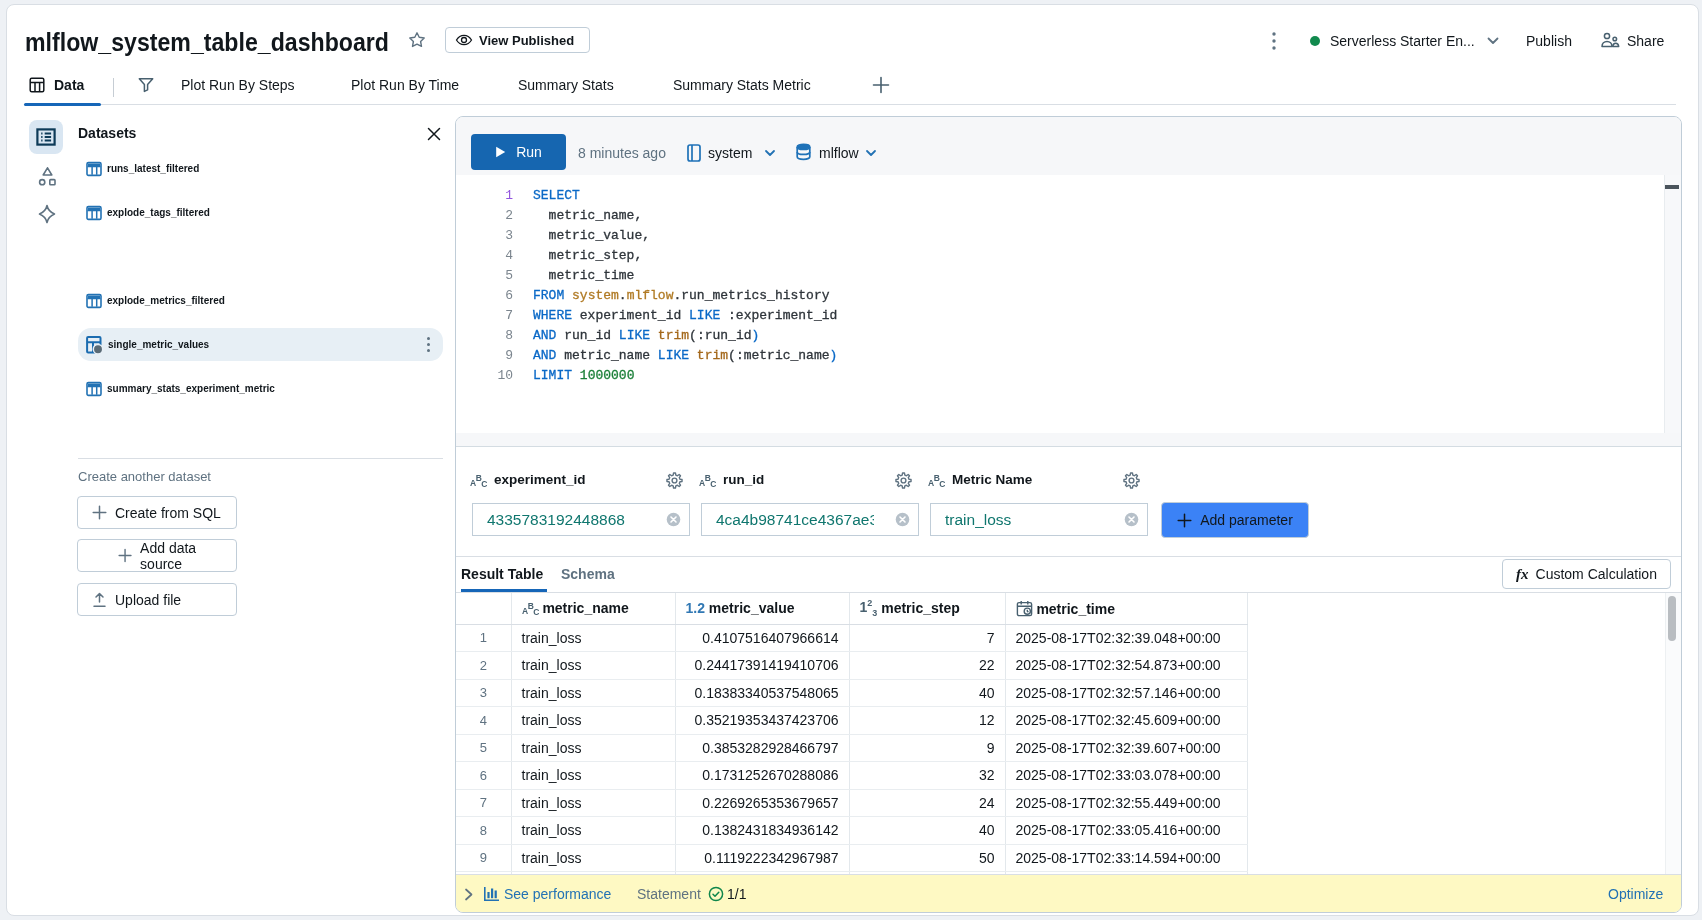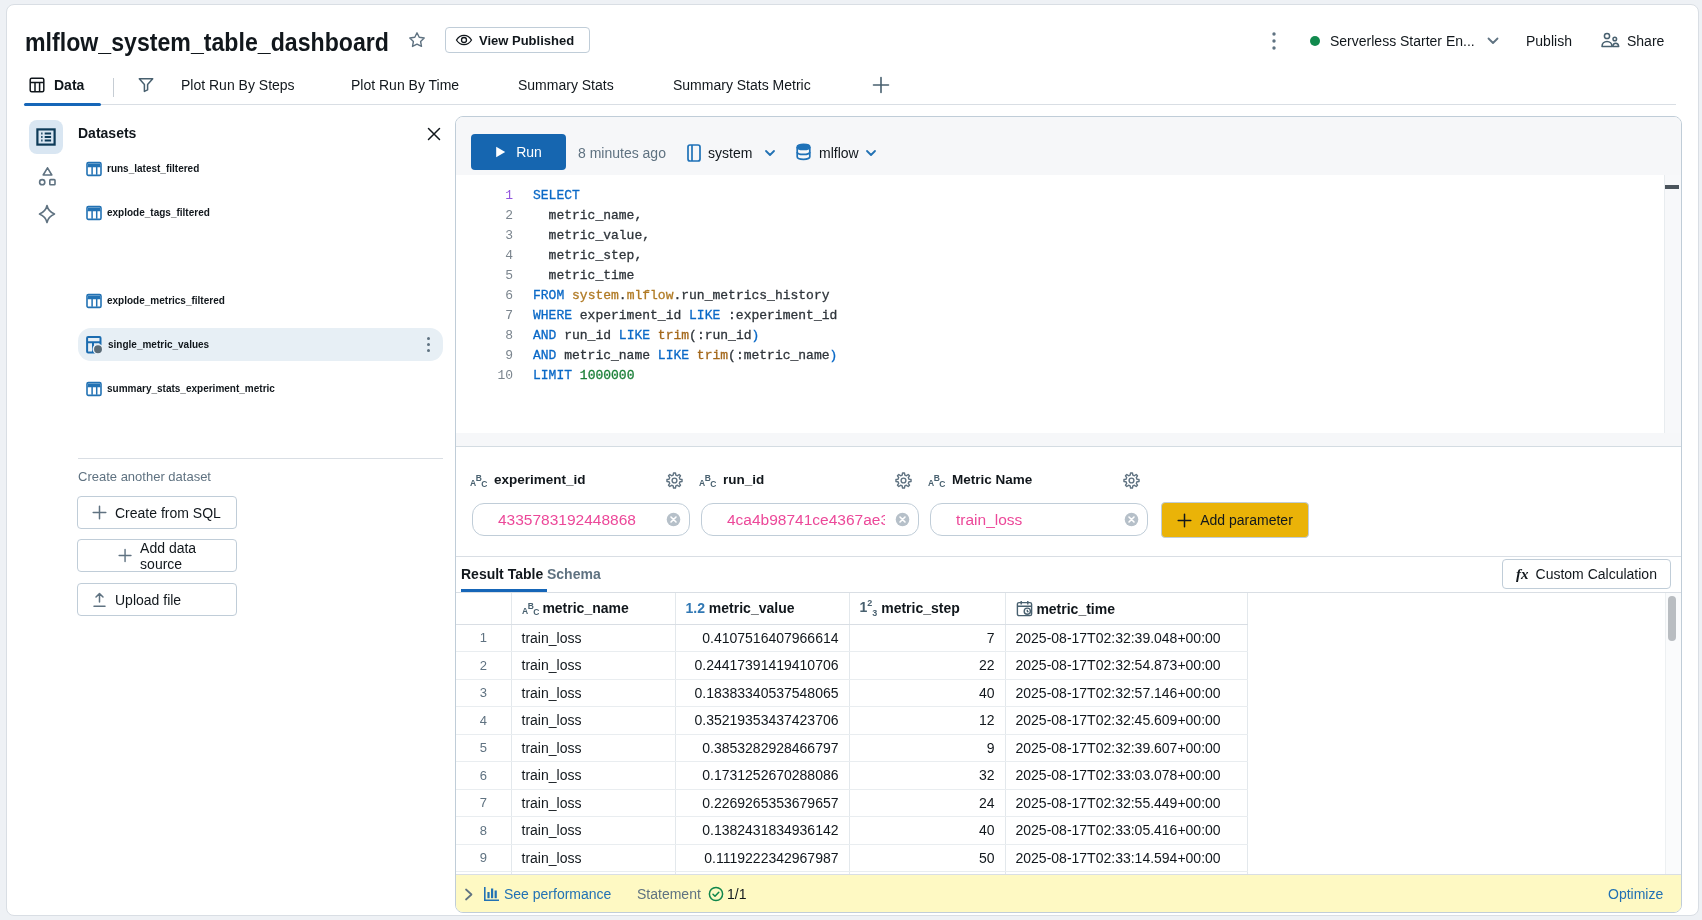--- a/index.html
+++ b/index.html
@@ -43,22 +43,22 @@
 .g { color:#1a7f37; }
 .f { color:#a4681b; }
 #mini { position:absolute; left:1208px; top:58px; width:17px; height:272px; background:#f7f8fa; border-left:1px solid #e8ecef; }
 #minithumb { position:absolute; left:1209px; top:68px; width:14px; height:4px; background:#4a545c; }
 #codebottom { position:absolute; left:0; top:316px; width:100%; height:14px; background:#f6f7f9; border-bottom:1px solid #d4dce2; }
 
 
 #params { position:absolute; left:0; top:330px; width:100%; height:110px; background:#fff; border-bottom:1px solid #d9dee4; }
 .plabel { position:absolute; top:25px; display:flex; align-items:center; gap:7px; font-size:13.5px; font-weight:700; color:#11171c; }
 .pgear { position:absolute; top:25px; }
-.pinput { position:absolute; top:56px; width:218px; height:33px; border:1px solid #c0cdd8; border-radius:12px; background:#fff; display:flex; align-items:center; padding-left:25px; font-size:15.5px; color:#ec4899; white-space:nowrap; overflow:hidden; }
-#addparam { position:absolute; left:705px; top:55px; width:148px; height:36px; border:1px solid #c0cdd8; border-radius:4px; background:#eab308; display:flex; align-items:center; justify-content:center; gap:8px; font-size:14px; color:#11171c; }
+.pinput { position:absolute; top:56px; width:218px; height:33px; border:1px solid #c0cdd8; border-radius:0; background:#fff; display:flex; align-items:center; padding-left:14px; font-size:15.5px; color:#0f766e; white-space:nowrap; overflow:hidden; }
+#addparam { position:absolute; left:705px; top:55px; width:148px; height:36px; border:1px solid #c0cdd8; border-radius:4px; background:#3b82f6; display:flex; align-items:center; justify-content:center; gap:8px; font-size:14px; color:#11171c; }
 
 
 #rtabs { position:absolute; left:0; top:440px; width:100%; height:36px; border-bottom:1px solid #d9dee4; background:#fff; }
 #rtab-under { position:absolute; left:5px; top:32px; width:86px; height:3px; background:#1666b8; }
 #ccbtn { position:absolute; left:1046px; top:2px; width:169px; height:30px; border:1px solid #c0cdd8; border-radius:4px; display:flex; align-items:center; justify-content:center; gap:7px; font-size:14px; color:#11171c; background:#fff; }
 
 
 #rtable { position:absolute; left:0; top:476px; width:1208px; height:282px; overflow:hidden; background:#fff; }
 table { border-collapse:collapse; table-layout:fixed; font-size:14px; width:791px; }
 td, th { border-right:1px solid #e3e8ec; border-bottom:1px solid #e9edf0; padding:0 10px; white-space:nowrap; overflow:hidden; }
@@ -321,21 +321,21 @@
               <circle cx="7.5" cy="7.5" r="6.8" fill="#b6c0c9"></circle>
               <path d="M5 5l5 5M10 5l-5 5" stroke="#fff" stroke-width="1.6" stroke-linecap="round"></path>
             </svg>
           </span></div>
     <div id="addparam"><svg width="15" height="15" viewBox="0 0 15 15" stroke="#11171c" stroke-width="1.5" stroke-linecap="round">
             <path d="M7.5 1.2v12.6M1.2 7.5h12.6"></path>
           </svg>Add parameter</div>
   </div>
   <div id="rtabs">
     <div class="abs" style="left:5px; top:9px; font-size:14px; font-weight:700;">Result Table</div>
-    <div class="abs" style="left:91px; top:9px; font-size:14px; font-weight:700; color:#5f7281;">Schema</div>
+    <div class="abs" style="left:105px; top:9px; font-size:14px; font-weight:700; color:#5f7281;">Schema</div>
     <div id="rtab-under"></div>
     <div id="ccbtn"><span style="font-style:italic; font-family:'Liberation Serif',serif; font-size:15px; font-weight:700;">fx</span>Custom Calculation</div>
   </div>
   <div id="rtable">
     <table>
       <colgroup>
             <col style="width:55px">
             <col style="width:164px">
             <col style="width:174px">
             <col style="width:156px">

